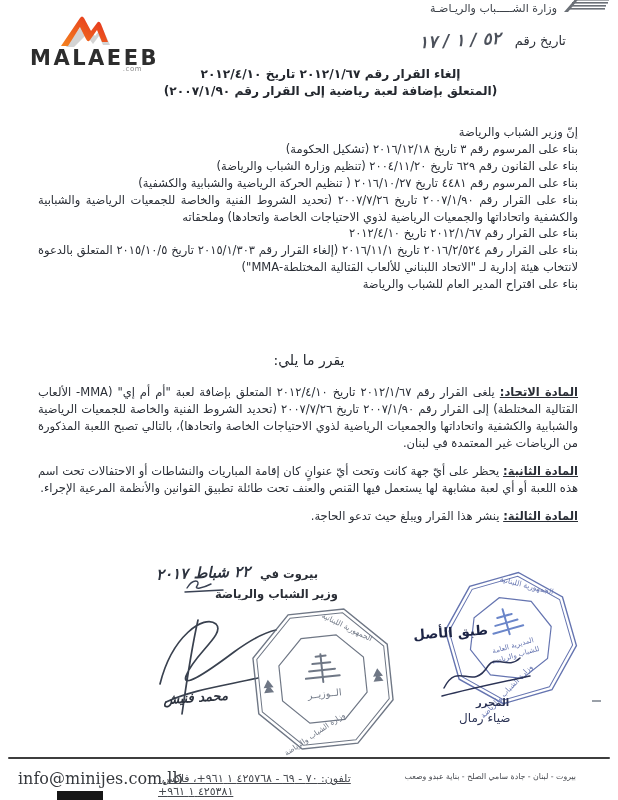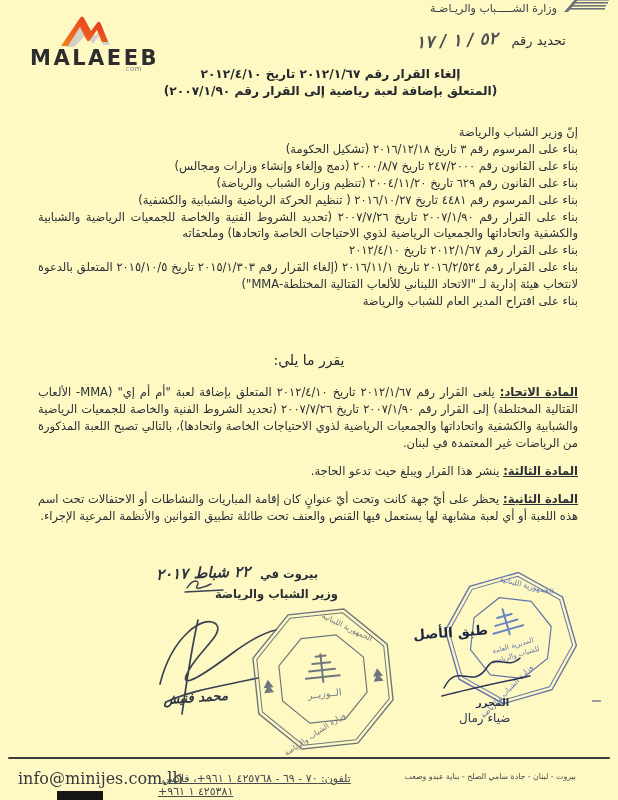--- a/index.html
+++ b/index.html
@@ -1,19 +1,19 @@
 <!DOCTYPE html>
 <html lang="ar"><head>
 <meta charset="utf-8">
 <style>
   * { margin:0; padding:0; box-sizing:border-box; }
   html,body { background:#e9e9e7; }
   .page {
     position:relative; width:618px; height:800px; margin:0 auto;
-    background:#fef9c3; overflow:hidden; direction:rtl;
+    background:#ffffff; overflow:hidden; direction:rtl;
     font-family:"DejaVu Sans", sans-serif; color:#2a2e36;
   }
   
   .ministry-header { position:absolute; top:0px; right:6px; display:flex; align-items:flex-start; gap:5px; }
   .ministry-logo { margin-top:-4px; }
   .ministry-name { font-size:11px; color:#3c4148; letter-spacing:.3px; padding-top:2px; }
   .malaeeb { position:absolute; top:14px; left:30px; width:118px; direction:ltr; text-align:center; }
   .malaeeb-word { font-size:21px; font-weight:bold; letter-spacing:2.5px; color:#2d2d2d; line-height:13px; }
   .malaeeb-tld { font-size:7px; color:#8a8a8a; text-align:right; padding-right:6px; letter-spacing:.5px; }
   .decree-line { position:absolute; top:30px; right:52px; display:flex; align-items:center; gap:14px; }
@@ -81,55 +81,54 @@
         </linearGradient>
       </defs>
       <path d="M27,33 L45,8 L56,22 L63,13 L71,31 L64,31 L60,22 L54,30 L47,21 L35,33 Z" fill="#c8c8c8" opacity=".8"></path>
       <path d="M22,32 L41,4 Q43,1 45,4 L52,17 L58,9 Q60,6 62,10 L69,28 L63,28 L58,16 L51,26 Q49,29 47,25 L41,13 L29,32 Z" fill="url(#og)"></path>
     </svg>
     <div class="malaeeb-word">MALAEEB</div>
     <div class="malaeeb-tld">.com</div>
   </div>
 
   <div class="decree-line">
-    <span class="decree-label">تحديد رقم</span>
+    <span class="decree-label">تاريخ رقم</span>
     <span class="handwriting decree-number">٥٢ / ١ / ١٧</span>
   </div>
 
   <div class="title-block">
     <div>إلغاء القرار رقم ٢٠١٢/١/٦٧ تاريخ ٢٠١٢/٤/١٠</div>
     <div>(المتعلق بإضافة لعبة رياضية إلى القرار رقم ٢٠٠٧/١/٩٠)</div>
   </div>
 
   <div class="preamble">
     <div>إنّ وزير الشباب والرياضة</div>
     <div>بناء على المرسوم رقم ٣ تاريخ ٢٠١٦/١٢/١٨ (تشكيل الحكومة)</div>
-    <div>بناء على القانون رقم ٢٤٧/٢٠٠٠ تاريخ ٢٠٠٠/٨/٧ (دمج وإلغاء وإنشاء وزارات ومجالس)</div>
     <div>بناء على القانون رقم ٦٢٩ تاريخ ٢٠٠٤/١١/٢٠ (تنظيم وزارة الشباب والرياضة)</div>
     <div>بناء على المرسوم رقم ٤٤٨١ تاريخ ٢٠١٦/١٠/٢٧ ( تنظيم الحركة الرياضية والشبابية والكشفية)</div>
     <div>بناء على القرار رقم ٢٠٠٧/١/٩٠ تاريخ ٢٠٠٧/٧/٢٦ (تحديد الشروط الفنية والخاصة للجمعيات الرياضية والشبابية والكشفية واتحاداتها والجمعيات الرياضية لذوي الاحتياجات الخاصة واتحادها) وملحقاته</div>
     <div>بناء على القرار رقم ٢٠١٢/١/٦٧ تاريخ ٢٠١٢/٤/١٠</div>
     <div>بناء على القرار رقم ٢٠١٦/٢/٥٢٤ تاريخ ٢٠١٦/١١/١ (إلغاء القرار رقم ٢٠١٥/١/٣٠٣ تاريخ ٢٠١٥/١٠/٥ المتعلق بالدعوة لانتخاب هيئة إدارية لـ "الاتحاد اللبناني للألعاب القتالية المختلطة-MMA")</div>
     <div>بناء على اقتراح المدير العام للشباب والرياضة</div>
   </div>
 
   <div class="decree-heading">يقرر ما يلي:</div>
 
   <div class="articles">
     <div class="article">
       <span class="article-label">المادة الاتحاد:</span>
       <span>يلغى القرار رقم ٢٠١٢/١/٦٧ تاريخ ٢٠١٢/٤/١٠ المتعلق بإضافة لعبة "أم أم إي" (MMA- الألعاب القتالية المختلطة) إلى القرار رقم ٢٠٠٧/١/٩٠ تاريخ ٢٠٠٧/٧/٢٦ (تحديد الشروط الفنية والخاصة للجمعيات الرياضية والشبابية والكشفية واتحاداتها والجمعيات الرياضية لذوي الاحتياجات الخاصة واتحادها)، بالتالي تصبح اللعبة المذكورة من الرياضات غير المعتمدة في لبنان.</span>
     </div>
     <div class="article">
+      <span class="article-label">المادة الثانية:</span>
+      <span>يحظر على أيّ جهة كانت وتحت أيّ عنوانٍ كان إقامة المباريات والنشاطات أو الاحتفالات تحت اسم هذه اللعبة أو أي لعبة مشابهة لها يستعمل فيها القنص والعنف تحت طائلة تطبيق القوانين والأنظمة المرعية الإجراء.</span>
+    </div>
+    <div class="article">
       <span class="article-label">المادة الثالثة:</span>
       <span>ينشر هذا القرار ويبلغ حيث تدعو الحاجة.</span>
-    </div>
-    <div class="article">
-      <span class="article-label">المادة الثانية:</span>
-      <span>يحظر على أيّ جهة كانت وتحت أيّ عنوانٍ كان إقامة المباريات والنشاطات أو الاحتفالات تحت اسم هذه اللعبة أو أي لعبة مشابهة لها يستعمل فيها القنص والعنف تحت طائلة تطبيق القوانين والأنظمة المرعية الإجراء.</span>
     </div>
   </div>
 
   <div class="date-line">
     <span class="place-label">بيروت في</span>
     <span class="handwriting date-hand">٢٢ شباط ٢٠١٧</span>
   </div>
 
   <svg class="sig-svg" style="top:576px; left:183px;" width="42" height="20" viewBox="0 0 42 20">
     <path d="M4,12 C10,2 18,4 14,10 C11,14 20,12 28,8 M2,16 L40,14" stroke="#3a4254" stroke-width="1.4" fill="none" stroke-linecap="round"></path>

